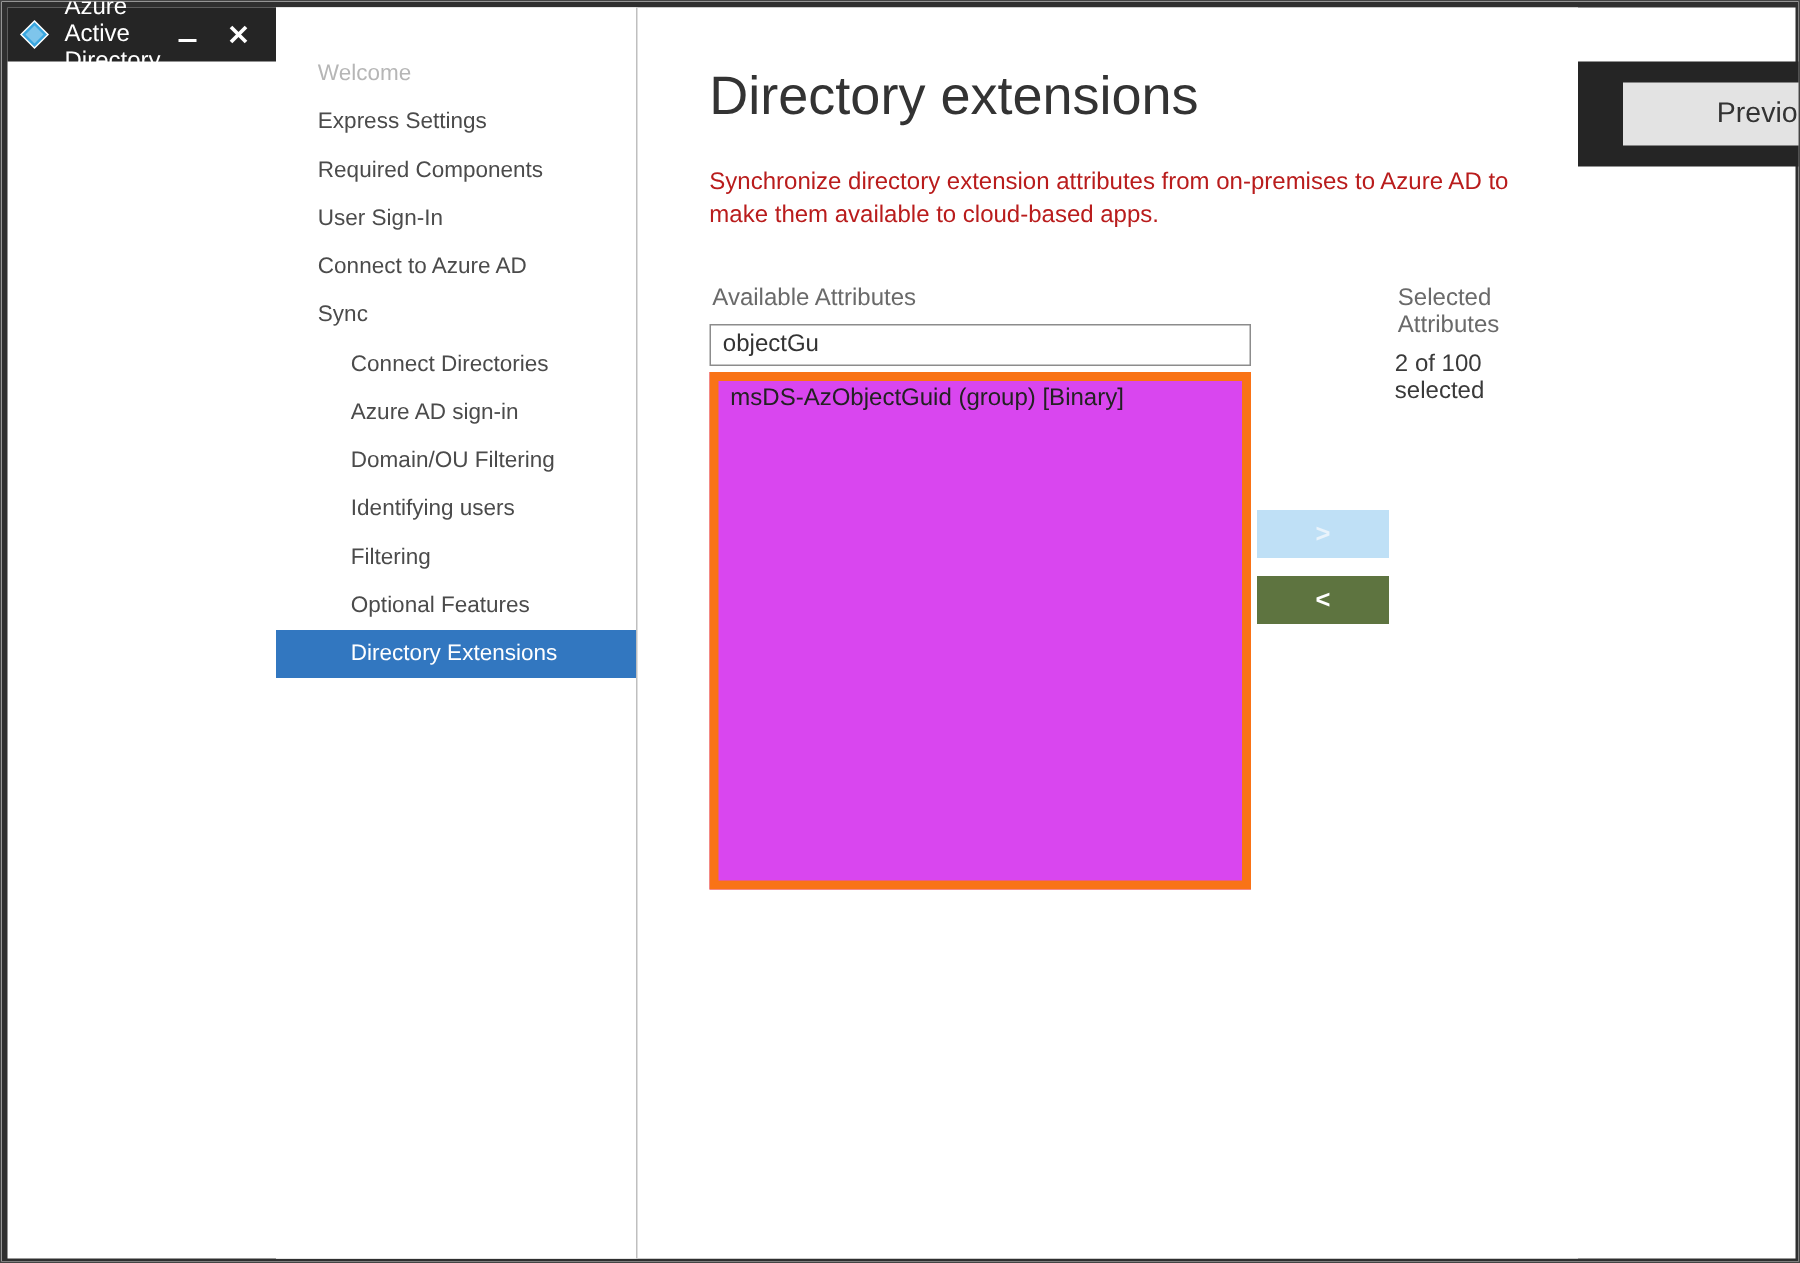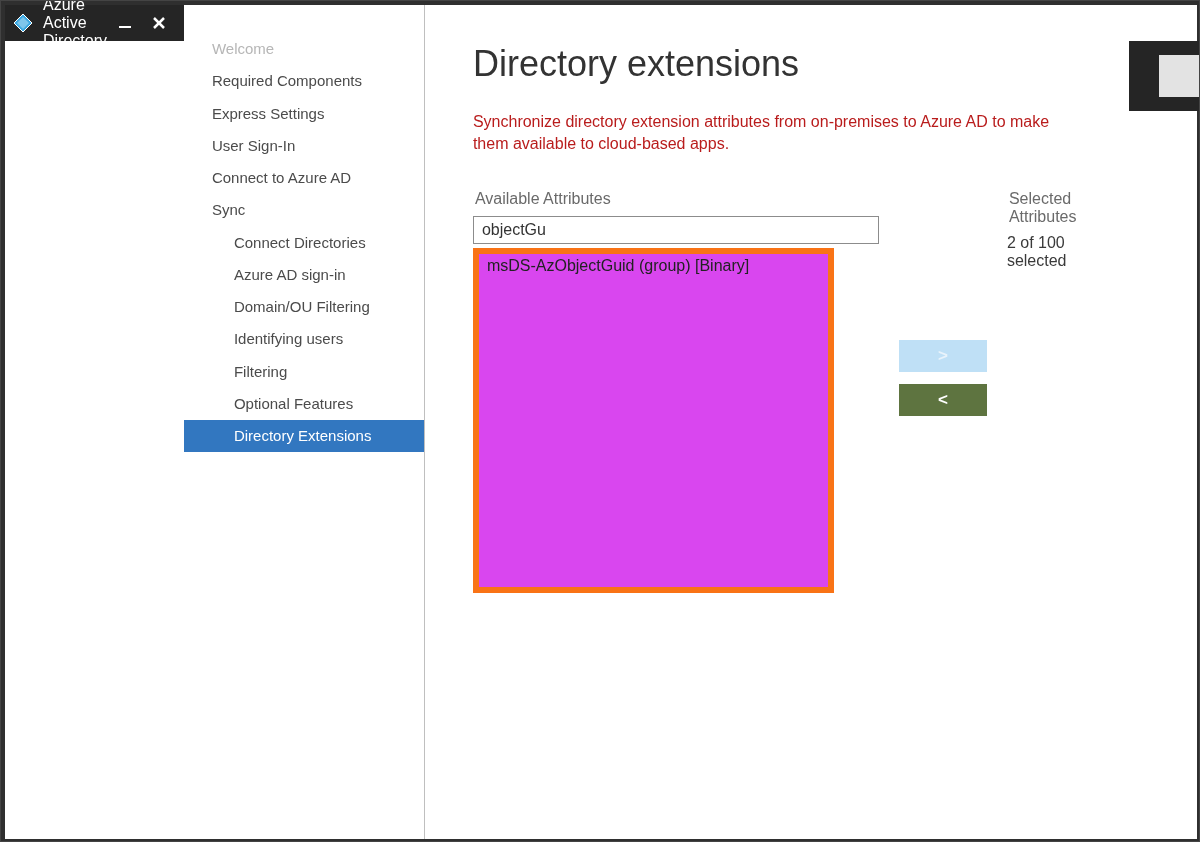--- a/index.html
+++ b/index.html
@@ -99,39 +99,39 @@
   .page-desc {
     font-size: 16px;
     color: #b91c1c;
     margin-bottom: 36px;
     line-height: 1.35;
     max-width: 840px;
   }
   .columns {
     display: flex;
     align-items: flex-start;
-    gap: 20px;
+    gap: 4px;
   }
   .col {
     display: flex;
     flex-direction: column;
   }
   .col-label {
     font-size: 16px;
     color: #6a6a6a;
     margin-bottom: 8px;
     padding-left: 2px;
   }
   .count-label {
     font-size: 16px;
     color: #3a3a3a;
     margin-bottom: 8px;
   }
   .filter-input {
-    width: 406px;
+    width: 361px;
     height: 28px;
     border: 1px solid #8c8c8c;
     padding: 2px 8px;
     font-size: 16px;
     color: #333;
     outline: none;
     margin-bottom: 0;
   }
   .listbox {
     border: 6px solid #f97316;
@@ -232,22 +232,22 @@
         <line x1="2" y1="2" x2="12" y2="12" stroke="#fff" stroke-width="2.5"></line>
         <line x1="12" y1="2" x2="2" y2="12" stroke="#fff" stroke-width="2.5"></line>
       </svg>
     </div>
   </div>
 
   <div class="main">
 
     <div class="sidebar">
       <div class="nav-item disabled">Welcome</div>
+      <div class="nav-item">Express Settings</div>
       <div class="nav-item">Required Components</div>
-      <div class="nav-item">Express Settings</div>
       <div class="nav-item">User Sign-In</div>
       <div class="nav-item">Connect to Azure AD</div>
       <div class="nav-item">Sync</div>
       <div class="nav-item sub">Connect Directories</div>
       <div class="nav-item sub">Azure AD sign-in</div>
       <div class="nav-item sub">Domain/OU Filtering</div>
       <div class="nav-item sub">Identifying users</div>
       <div class="nav-item sub">Filtering</div>
       <div class="nav-item sub">Optional Features</div>
       <div class="nav-item sub active">Directory Extensions</div>

